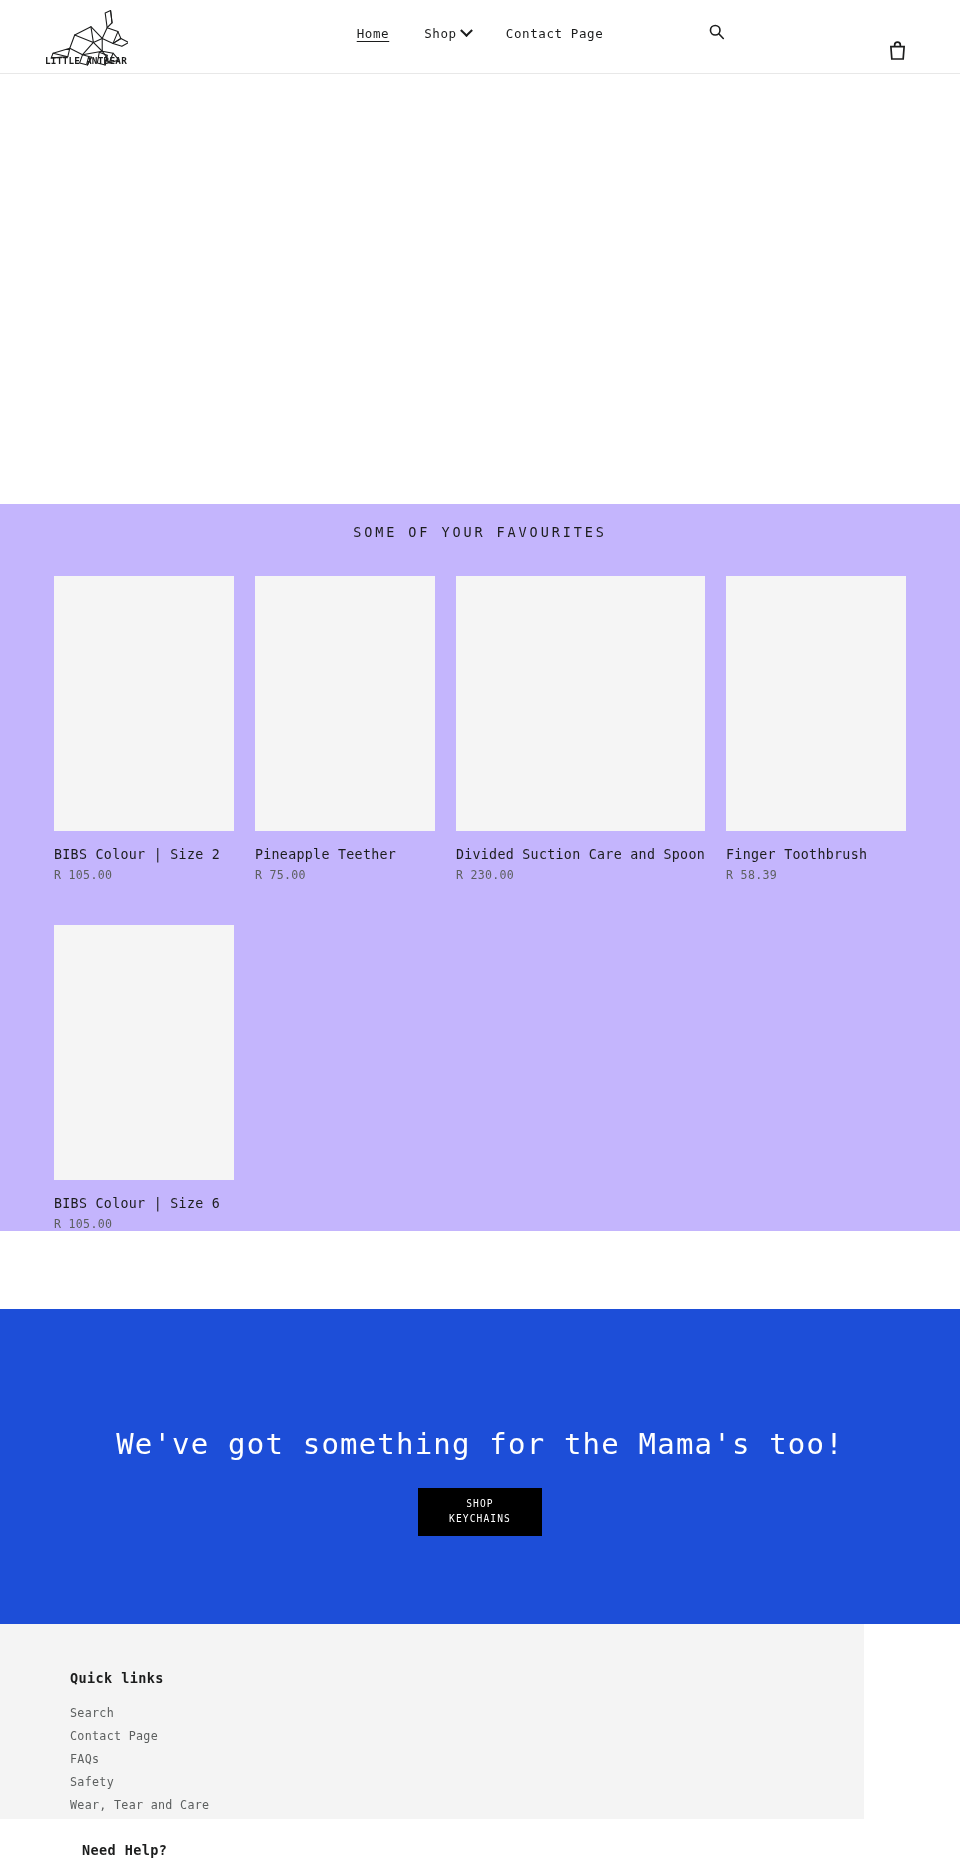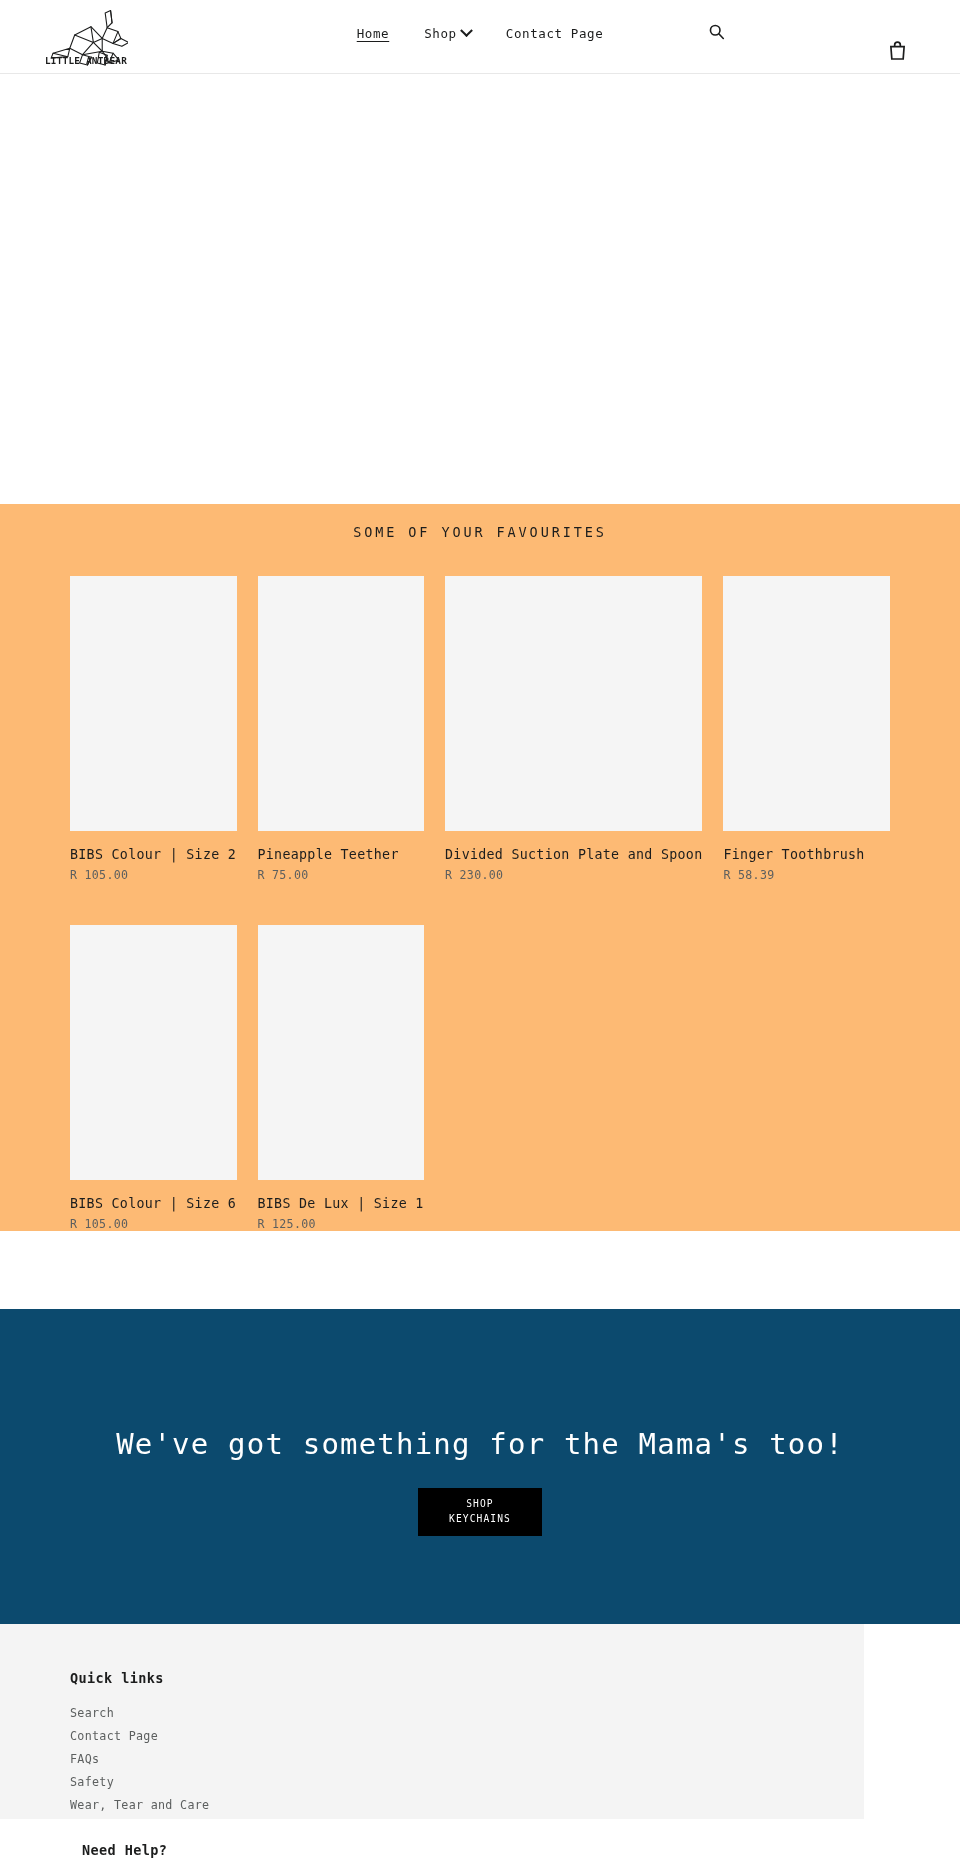--- a/index.html
+++ b/index.html
@@ -97,22 +97,22 @@
 
   
   .hero-blank {
     width: 960px;
     height: 430px;
     background: #ffffff;
   }
 
   
   .collection {
-    padding: 0 70px;
-    background: #fdba74;
+    padding: 0 54px;
+    background: #c4b5fd;
   }
   .collection-title {
     text-align: center;
     font-size: 13.5px;
     letter-spacing: 2.9px;
     font-weight: 400;
     color: #1c1d1d;
     padding-top: 20px;
     padding-bottom: 36px;
   }
@@ -144,21 +144,21 @@
     letter-spacing: 0.3px;
     color: #5c5f5f;
     margin-top: 4px;
   }
 
   
   .promo {
     margin-top: 78px;
     width: 960px;
     height: 315px;
-    background: #0c4a6e;
+    background: #1d4ed8;
     display: flex;
     flex-direction: column;
     align-items: center;
   }
   .promo-heading {
     font-size: 29px;
     letter-spacing: 1.2px;
     color: #ffffff;
     font-weight: 400;
     margin-top: 118px;
@@ -291,41 +291,36 @@
     </a>
 
     <a class="product-card" href="#">
       <span class="product-media"></span>
       <div class="product-title">Pineapple Teether</div>
       <div class="product-price">R 75.00</div>
     </a>
 
     <a class="product-card" href="#">
       <span class="product-media"></span>
-      <div class="product-title">Divided Suction Plate and Spoon</div>
+      <div class="product-title">Divided Suction Care and Spoon</div>
       <div class="product-price">R 230.00</div>
     </a>
 
     <a class="product-card" href="#">
       <span class="product-media"></span>
       <div class="product-title">Finger Toothbrush</div>
       <div class="product-price">R 58.39</div>
     </a>
 
     <a class="product-card" href="#">
       <span class="product-media"></span>
       <div class="product-title">BIBS Colour | Size 6</div>
       <div class="product-price">R 105.00</div>
     </a>
 
-    <a class="product-card" href="#">
-      <span class="product-media"></span>
-      <div class="product-title">BIBS De Lux | Size 1</div>
-      <div class="product-price">R 125.00</div>
-    </a>
 
   </div>
 </section>
 
 <section class="promo">
   <div class="promo-heading">We've got something for the Mama's too!</div>
   <a class="promo-btn" href="#">
     <span>SHOP</span>
     <span>KEYCHAINS</span>
   </a>

